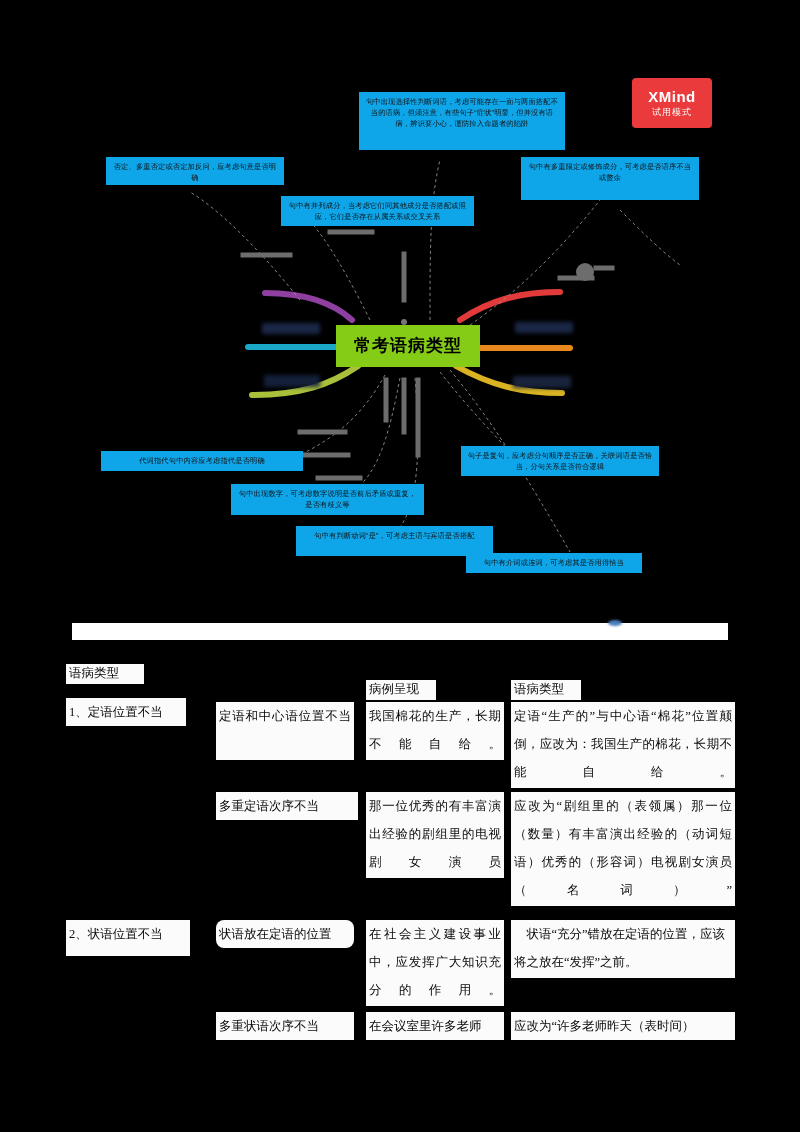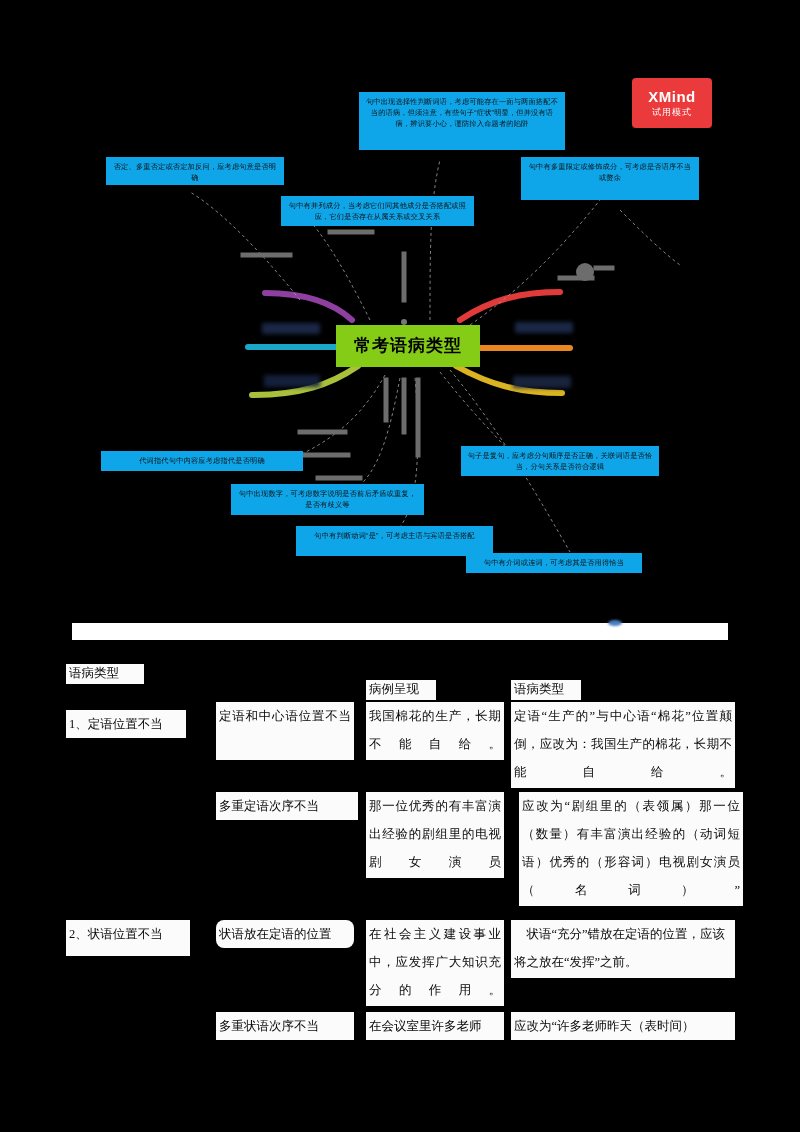--- a/index.html
+++ b/index.html
@@ -123,28 +123,28 @@
 
   <div class="divider" style="left:72px;top:623px;width:656px;height:20px;"></div>
   <div class="divider-dot" style="left:608px;top:620px;width:14px;height:6px;"></div>
 
   <div class="table-area">
 
     <div class="cell hdr" style="left:66px;top:24px;width:78px;height:20px;">语病类型</div>
     <div class="cell hdr" style="left:366px;top:40px;width:70px;height:20px;">病例呈现</div>
     <div class="cell hdr" style="left:511px;top:40px;width:70px;height:20px;">语病类型</div>
 
-    <div class="cell" style="left:66px;top:70px;width:120px;height:28px;">1、定语位置不当</div>
+    <div class="cell" style="left:66px;top:58px;width:120px;height:28px;">1、定语位置不当</div>
     <div class="cell just" style="left:216px;top:62px;width:138px;height:58px;font-family:Liberation Serif, serif;">定语和中心语位置不当</div>
     <div class="cell just" style="left:366px;top:62px;width:138px;height:58px;">我国棉花的生产，长期不能自给。</div>
     <div class="cell just" style="left:511px;top:62px;width:224px;height:86px;">定语“生产的”与中心语“棉花”位置颠倒，应改为：我国生产的棉花，长期不能自给。</div>
 
     <div class="cell" style="left:216px;top:152px;width:142px;height:28px;">多重定语次序不当</div>
     <div class="cell just" style="left:366px;top:152px;width:138px;height:86px;">那一位优秀的有丰富演出经验的剧组里的电视剧女演员</div>
-    <div class="cell just" style="left:511px;top:152px;width:224px;height:114px;margin-left:8px;">应改为“剧组里的（表领属）那一位（数量）有丰富演出经验的（动词短语）优秀的（形容词）电视剧女演员（名词）”</div>
+    <div class="cell just" style="left:511px;top:152px;width:224px;height:114px;">应改为“剧组里的（表领属）那一位（数量）有丰富演出经验的（动词短语）优秀的（形容词）电视剧女演员（名词）”</div>
 
     <div class="cell" style="left:66px;top:280px;width:124px;height:36px;">2、状语位置不当</div>
     <div class="cell" style="left:216px;top:280px;width:138px;height:28px;border-radius:8px;">状语放在定语的位置</div>
     <div class="cell just" style="left:366px;top:280px;width:138px;height:86px;">在社会主义建设事业中，应发挥广大知识充分的作用。</div>
     <div class="cell" style="left:511px;top:280px;width:224px;height:58px;">　状语“充分”错放在定语的位置，应该将之放在“发挥”之前。</div>
 
     <div class="cell" style="left:216px;top:372px;width:138px;height:28px;">多重状语次序不当</div>
     <div class="cell" style="left:366px;top:372px;width:138px;height:28px;">在会议室里许多老师</div>
     <div class="cell" style="left:511px;top:372px;width:224px;height:28px;">应改为“许多老师昨天（表时间）</div>
   </div>

